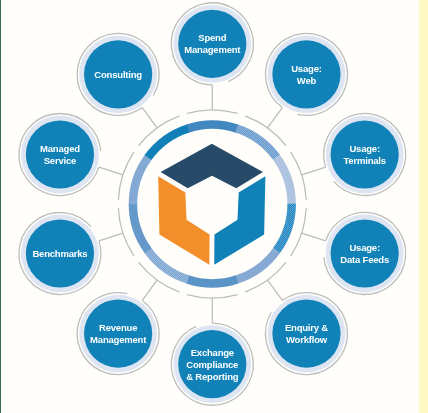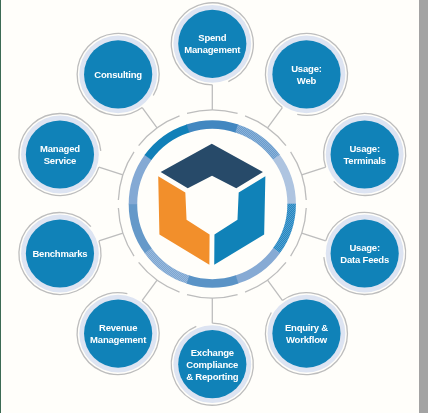--- a/index.html
+++ b/index.html
@@ -11,21 +11,21 @@
     width: 428px;
     height: 413px;
     background: #ffffff;
     font-family: "Liberation Sans", sans-serif;
     overflow: hidden;
   }
   #stage {
     position: relative;
     width: 428px;
     height: 413px;
-    background: #a3a3a3;
+    background: #fef9c3;
   }
   #page-panel {
     position: absolute;
     left: 0;
     top: 0;
     width: 419px;
     height: 413px;
     background: #fffefa;
   }
   #edge-rule {

